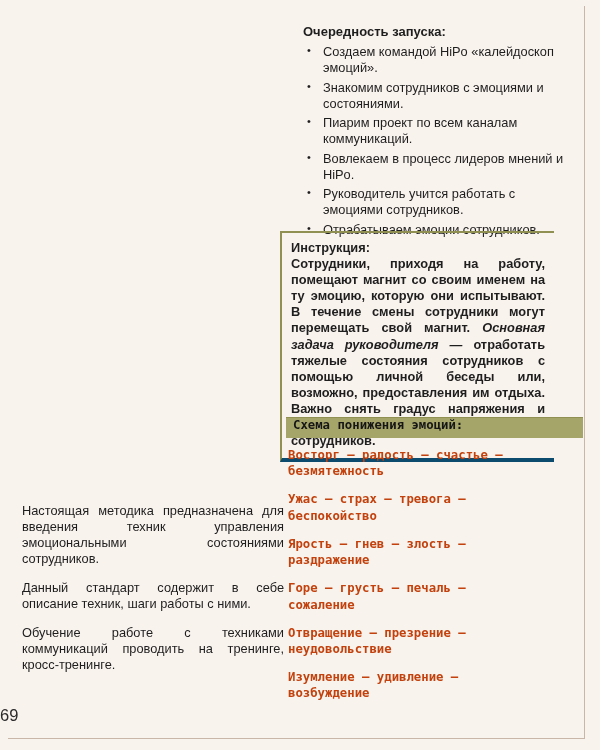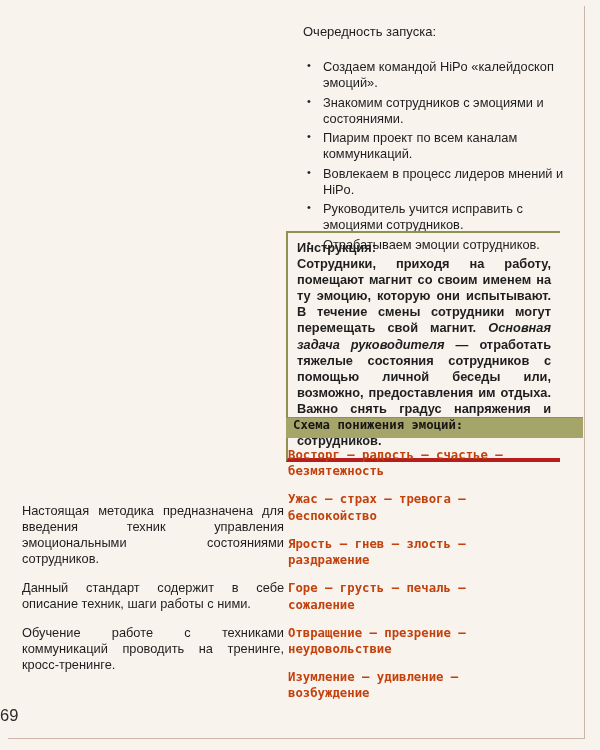--- a/index.html
+++ b/index.html
@@ -24,46 +24,46 @@
   }
 
   
   .launch {
     position: absolute;
     left: 303px; top: 24px;
     width: 276px;
   }
   .launch h3 {
     font-size: 13px;
-    font-weight: normal;
-    margin-bottom: 20px;
+    font-weight: bold;
+    margin-bottom: 5px;
   }
   .launch ul { list-style: none; }
   .launch li {
     position: relative;
     padding-left: 20px;
     font-size: 12.8px;
     line-height: 1.27;
     margin-bottom: 3px;
     width: 268px;
   }
   .launch .bullet {
     position: absolute;
     left: 4px; top: 0;
     font-size: 11px;
   }
 
   
   .instruction {
     position: absolute;
-    left: 286px; top: 231px;
+    left: 280px; top: 231px;
     width: 274px;
     border-top: 2px solid #8f9051;
     border-left: 2px solid #8f9051;
-    border-bottom: 4px solid #b91c1c;
+    border-bottom: 4px solid #0c4a6e;
     padding: 7px 9px 9px 9px;
   }
   .ins-title {
     font-size: 12.8px;
     font-weight: bold;
     margin-bottom: 1px;
   }
   .ins-body {
     font-size: 12.8px;
     font-weight: bold;
@@ -147,21 +147,21 @@
       <li>
         <span class="bullet">•</span>
         <span>Пиарим проект по всем каналам коммуникаций.</span>
       </li>
       <li>
         <span class="bullet">•</span>
         <span>Вовлекаем в процесс лидеров мнений и HiPo.</span>
       </li>
       <li>
         <span class="bullet">•</span>
-        <span>Руководитель учится исправить с эмоциями сотрудников.</span>
+        <span>Руководитель учится работать с эмоциями сотрудников.</span>
       </li>
       <li>
         <span class="bullet">•</span>
         <span>Отрабатываем эмоции сотрудников.</span>
       </li>
     </ul>
   </section>
 
   <section class="instruction">
     <p class="ins-title">Инструкция:</p>

